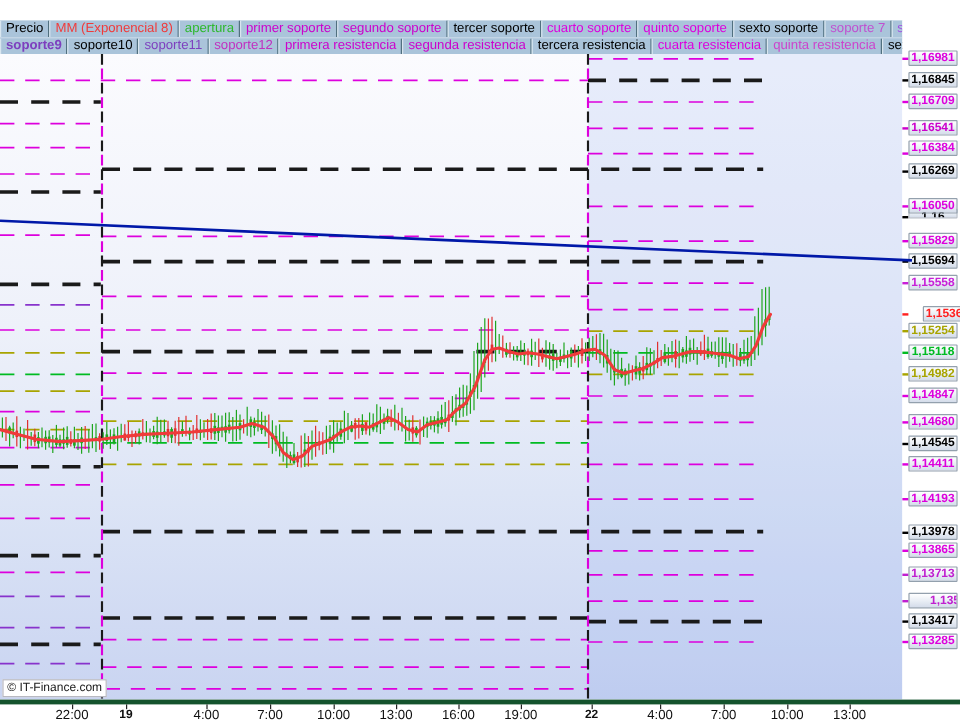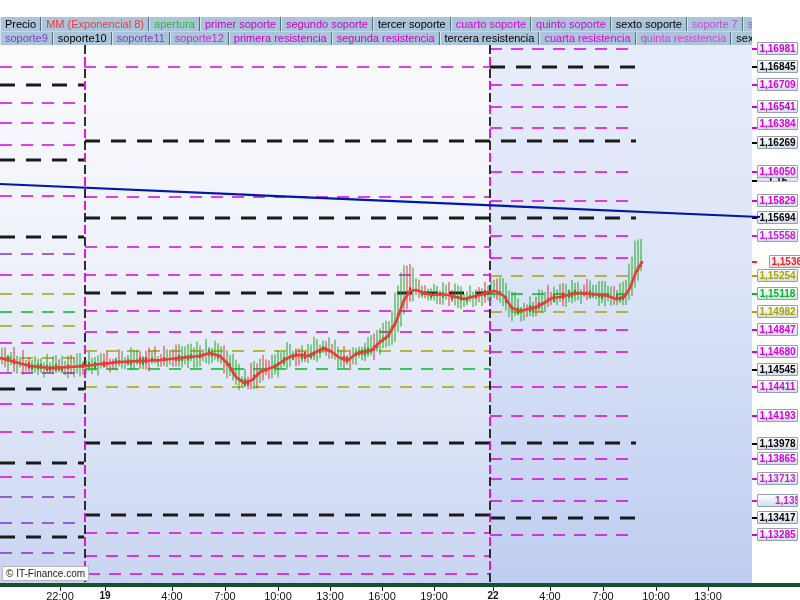--- a/index.html
+++ b/index.html
@@ -57,21 +57,21 @@
       <span class="legitem" style="color: rgb(204, 0, 204);">primer soporte</span>
       <span class="legitem" style="color: rgb(204, 0, 204);">segundo soporte</span>
       <span class="legitem" style="color: rgb(0, 0, 0); text-align: center;">tercer soporte</span>
       <span class="legitem" style="color: rgb(221, 0, 221);">cuarto soporte</span>
       <span class="legitem" style="color: rgb(221, 0, 221);">quinto soporte</span>
       <span class="legitem" style="color: rgb(0, 0, 0);">sexto soporte</span>
       <span class="legitem" style="color: rgb(192, 80, 208);">soporte 7</span>
       <span class="legitem" style="color: rgb(160, 80, 224);">soporte 8</span>
     </div>
   <div id="legend2" class="legendrow">
-      <span class="legitem" style="color: rgb(125, 63, 190);">soporte9</span>
+      <span class="legitem" style="color: rgb(125, 63, 190); font-weight: bold;">soporte9</span>
       <span class="legitem" style="color: rgb(0, 0, 0);">soporte10</span>
       <span class="legitem" style="color: rgb(125, 63, 190);">soporte11</span>
       <span class="legitem" style="color: rgb(192, 48, 192);">soporte12</span>
       <span class="legitem" style="color: rgb(204, 0, 204);">primera resistencia</span>
       <span class="legitem" style="color: rgb(204, 0, 204);">segunda resistencia</span>
       <span class="legitem" style="color: rgb(0, 0, 0);">tercera resistencia</span>
       <span class="legitem" style="color: rgb(221, 0, 221);">cuarta resistencia</span>
       <span class="legitem" style="color: rgb(204, 68, 204);">quinta resistencia</span>
       <span class="legitem" style="color: rgb(0, 0, 0);">sexta resistencia</span>
     </div>

